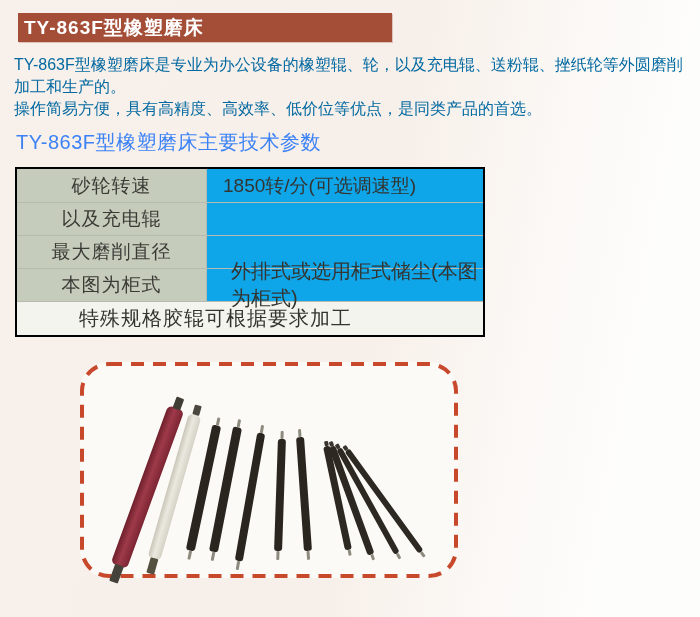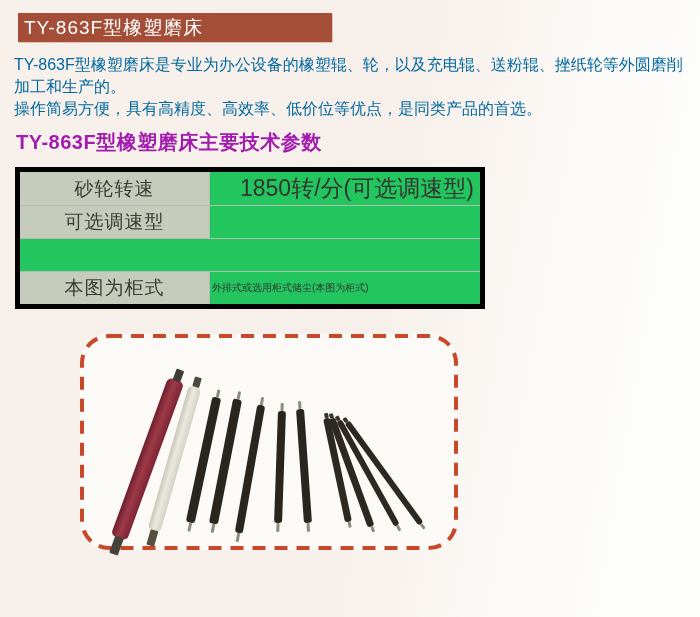--- a/index.html
+++ b/index.html
@@ -4,45 +4,45 @@
 <style>
   * { box-sizing: border-box; }
   html, body { margin: 0; padding: 0; }
   body {
     width: 700px; height: 617px; overflow: hidden;
     font-family: "Liberation Sans", sans-serif;
     background: linear-gradient(100deg, #f8f0ea 0%, #f7efe9 52%, #fbf8f5 72%, #fdfdfc 88%);
     color: #474743;
   }
   .title-bar {
-    margin: 13px 0 0 18px; width: 314px; height: 29px;
+    margin: 13px 0 0 18px; width: 374px; height: 29px;
     background: #A44D37; color: #fff;
-    font-size: 19px; font-weight: 400; letter-spacing: 1px;
+    font-size: 19px; font-weight: 700; letter-spacing: 1px;
     line-height: 29px; padding-left: 6px;
     box-shadow: 1px 1px 0 rgba(140,60,40,0.25);
   }
   .intro { margin: 0 10px 0 14px; width: 678px; font-size: 16px; line-height: 22px; color: #0369a1; }
   .intro.first { margin-top: 12px; }
-  .section-heading { margin: 9px 0 0 16px; font-size: 20px; font-weight: 700; color: #a21caf; letter-spacing: 0.5px; }
+  .section-heading { margin: 9px 0 0 16px; font-size: 20px; font-weight: 400; color: #3b82f6; letter-spacing: 0.5px; }
   .spec-table {
     margin: 11px 0 0 15px; width: 470px;
-    border: 5px solid #000000; background: #22c55e;
+    border: 2px solid #000000; background: #0ea5e9;
   }
   .spec-row { display: flex; height: 33px; align-items: stretch; }
   .spec-row + .spec-row, .spec-footer { border-top: 1px solid #b7bab0; }
   .spec-label {
     width: 190px; background: #C6CCBC; border-right: 1px solid #b7bab0;
     display: flex; align-items: center; justify-content: center;
     font-size: 19px; color: #3b3b36; letter-spacing: 1px;
   }
   .spec-value {
     flex: 1; display: flex; align-items: center;
-    padding-left: 30px; font-size: 23px; color: #343430;
+    padding-left: 16px; font-size: 19px; color: #343430;
   }
-  .spec-value.tight { padding-left: 2px; font-size: 10px; }
+  .spec-value.tight { padding-left: 24px; font-size: 20px; }
   .spec-footer {
     height: 34px; display: flex; align-items: center;
     padding-left: 62px; font-size: 20px; color: #34342f; letter-spacing: 1px;
     background: #F4F4EE;
   }
   .photo {
     position: relative; margin: 25px 0 0 80px;
     width: 378px; height: 216px;
     background: #FBFAF6; border-radius: 28px;
   }
@@ -91,28 +91,30 @@
 <p class="intro">操作简易方便，具有高精度、高效率、低价位等优点，是同类产品的首选。</p>
 
 <h2 class="section-heading">TY-863F型橡塑磨床主要技术参数</h2>
 
 <div class="spec-table">
   <div class="spec-row">
     <div class="spec-label">砂轮转速</div>
     <div class="spec-value">1850转/分(可选调速型)</div>
   </div>
   <div class="spec-row">
-    <div class="spec-label">可选调速型</div>
+    <div class="spec-label">以及充电辊</div>
   </div>
   <div class="spec-row">
+    <div class="spec-label">最大磨削直径</div>
   </div>
   <div class="spec-row">
     <div class="spec-label">本图为柜式</div>
     <div class="spec-value tight">外排式或选用柜式储尘(本图为柜式)</div>
   </div>
+  <div class="spec-footer">特殊规格胶辊可根据要求加工</div>
 </div>
 
 <div class="photo">
   <svg class="dash" width="378" height="216" viewBox="0 0 378 216">
     <rect x="2" y="2" width="374" height="212" rx="27" fill="none" stroke="#C8482C" stroke-width="4" stroke-dasharray="13 9"></rect>
   </svg>
   <div class="roller r1"></div>
   <div class="roller r2"></div>
   <div class="roller blk r3"></div>
   <div class="roller blk r4"></div>

